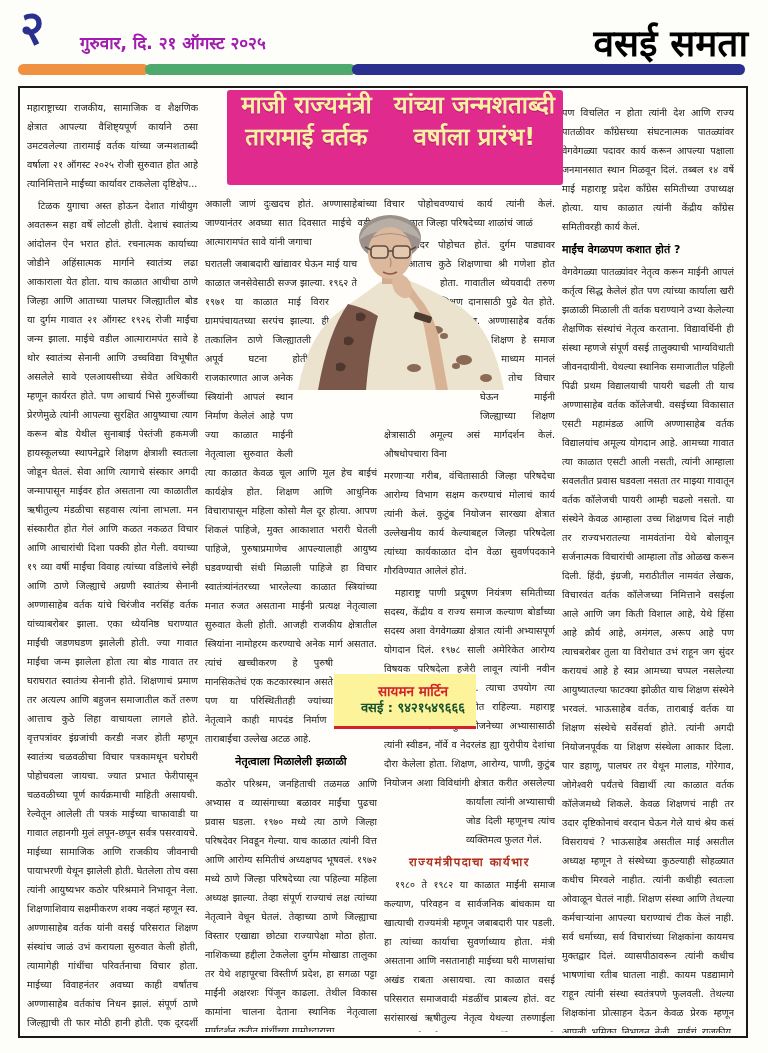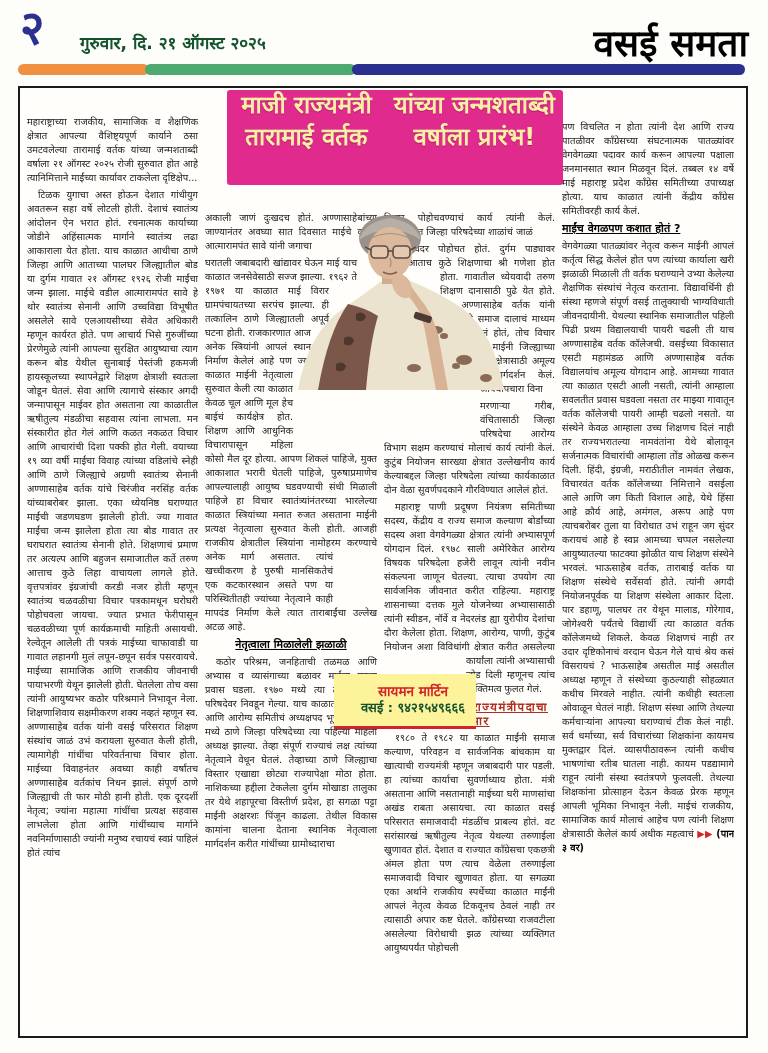--- a/index.html
+++ b/index.html
@@ -1,47 +1,47 @@
 <!DOCTYPE html>
 <html><head>
 <meta charset="utf-8">
 <style>
   html,body{margin:0;padding:0;background:#e8e8e4;}
   .page{position:relative;width:768px;height:1053px;background:#fdfdfa;overflow:hidden;
         font-family:"DejaVu Sans",sans-serif;}
   
   .masthead{position:absolute;top:6px;left:18px;right:20px;height:56px;}
   .pgnum{position:absolute;left:2px;top:-4px;font-size:47px;font-weight:bold;color:#2b2f8e;line-height:1.1;}
-  .mdate{position:absolute;left:62px;bottom:8px;font-size:17px;font-weight:bold;color:#14532d;}
+  .mdate{position:absolute;left:62px;bottom:8px;font-size:17px;font-weight:bold;color:#a21caf;}
   .pname{position:absolute;right:0;bottom:0;font-size:37px;font-weight:bold;color:#000000;line-height:1;}
   .tricolor{position:absolute;top:64px;left:18px;width:728px;height:11px;display:flex;}
   .tricolor span{height:11px;border-radius:6px;}
   .seg-orange{width:18%;background:#ef9140;}
   .seg-green{width:29%;background:#4da96d;margin-left:-4px;}
   .seg-blue{width:54%;background:#2b2f8e;margin-left:-4px;}
   
   .article{position:absolute;top:86px;left:18px;width:730px;height:952px;
            border:2px solid #1a1a1a;background:#fffefb;box-sizing:border-box;}
   .headline{position:absolute;left:207px;top:2px;width:336px;height:95px;background:#e02a8d;
             border-radius:3px;display:flex;flex-direction:row;justify-content:center;
             text-align:center;z-index:5;}
   .headline div{color:#f9f0a6;font-weight:bold;font-size:24px;line-height:1.32;
                 text-shadow:0 1px 0 rgba(120,0,60,.45);}
   
-  .col{position:absolute;font-size:9.6px;line-height:14px;text-align:justify;
-       color:#1c1c1c;overflow:hidden;margin-top:17px;}
+  .col{position:absolute;font-size:9.6px;line-height:19px;text-align:justify;
+       color:#1c1c1c;overflow:hidden;}
   .col p{margin:0 0 3px 0;}
   .col p.ind{text-indent:11px;}
   .col1{left:7px;top:10px;width:171px;height:930px;}
   .col2{left:185px;top:106px;width:172px;height:838px;}
   .col3{left:364px;top:106px;width:171px;height:838px;}
   .col4{left:542px;top:15px;width:172px;height:930px;}
   .spr{float:right;clear:right;}
   .spl{float:left;clear:left;}
-  .subhead{font-weight:bold;text-align:center;font-size:11px;margin:4px 0 3px;color:#000;text-decoration:underline;}
+  .subhead{font-weight:bold;text-align:center;font-size:11px;margin:4px 0 3px;color:#000;}
   .subhead.red{color:#b03020;letter-spacing:1.5px;font-size:11.5px;}
   
   .photo{position:absolute;left:266px;top:122px;width:228px;height:180px;z-index:4;}
   
   .contact{position:absolute;left:314px;top:586px;width:126px;height:52px;z-index:6;
            background:#fdf39a;border-bottom:3px solid #d3222a;text-align:center;
            display:flex;flex-direction:column;justify-content:center;padding-left:16px;}
   .contact .cname{color:#d3222a;font-weight:bold;font-size:13.5px;line-height:1.3;}
   .contact .cphone{color:#14532d;font-weight:bold;font-size:13px;line-height:1.3;}
   .cmark{color:#d3222a;font-weight:bold;}

